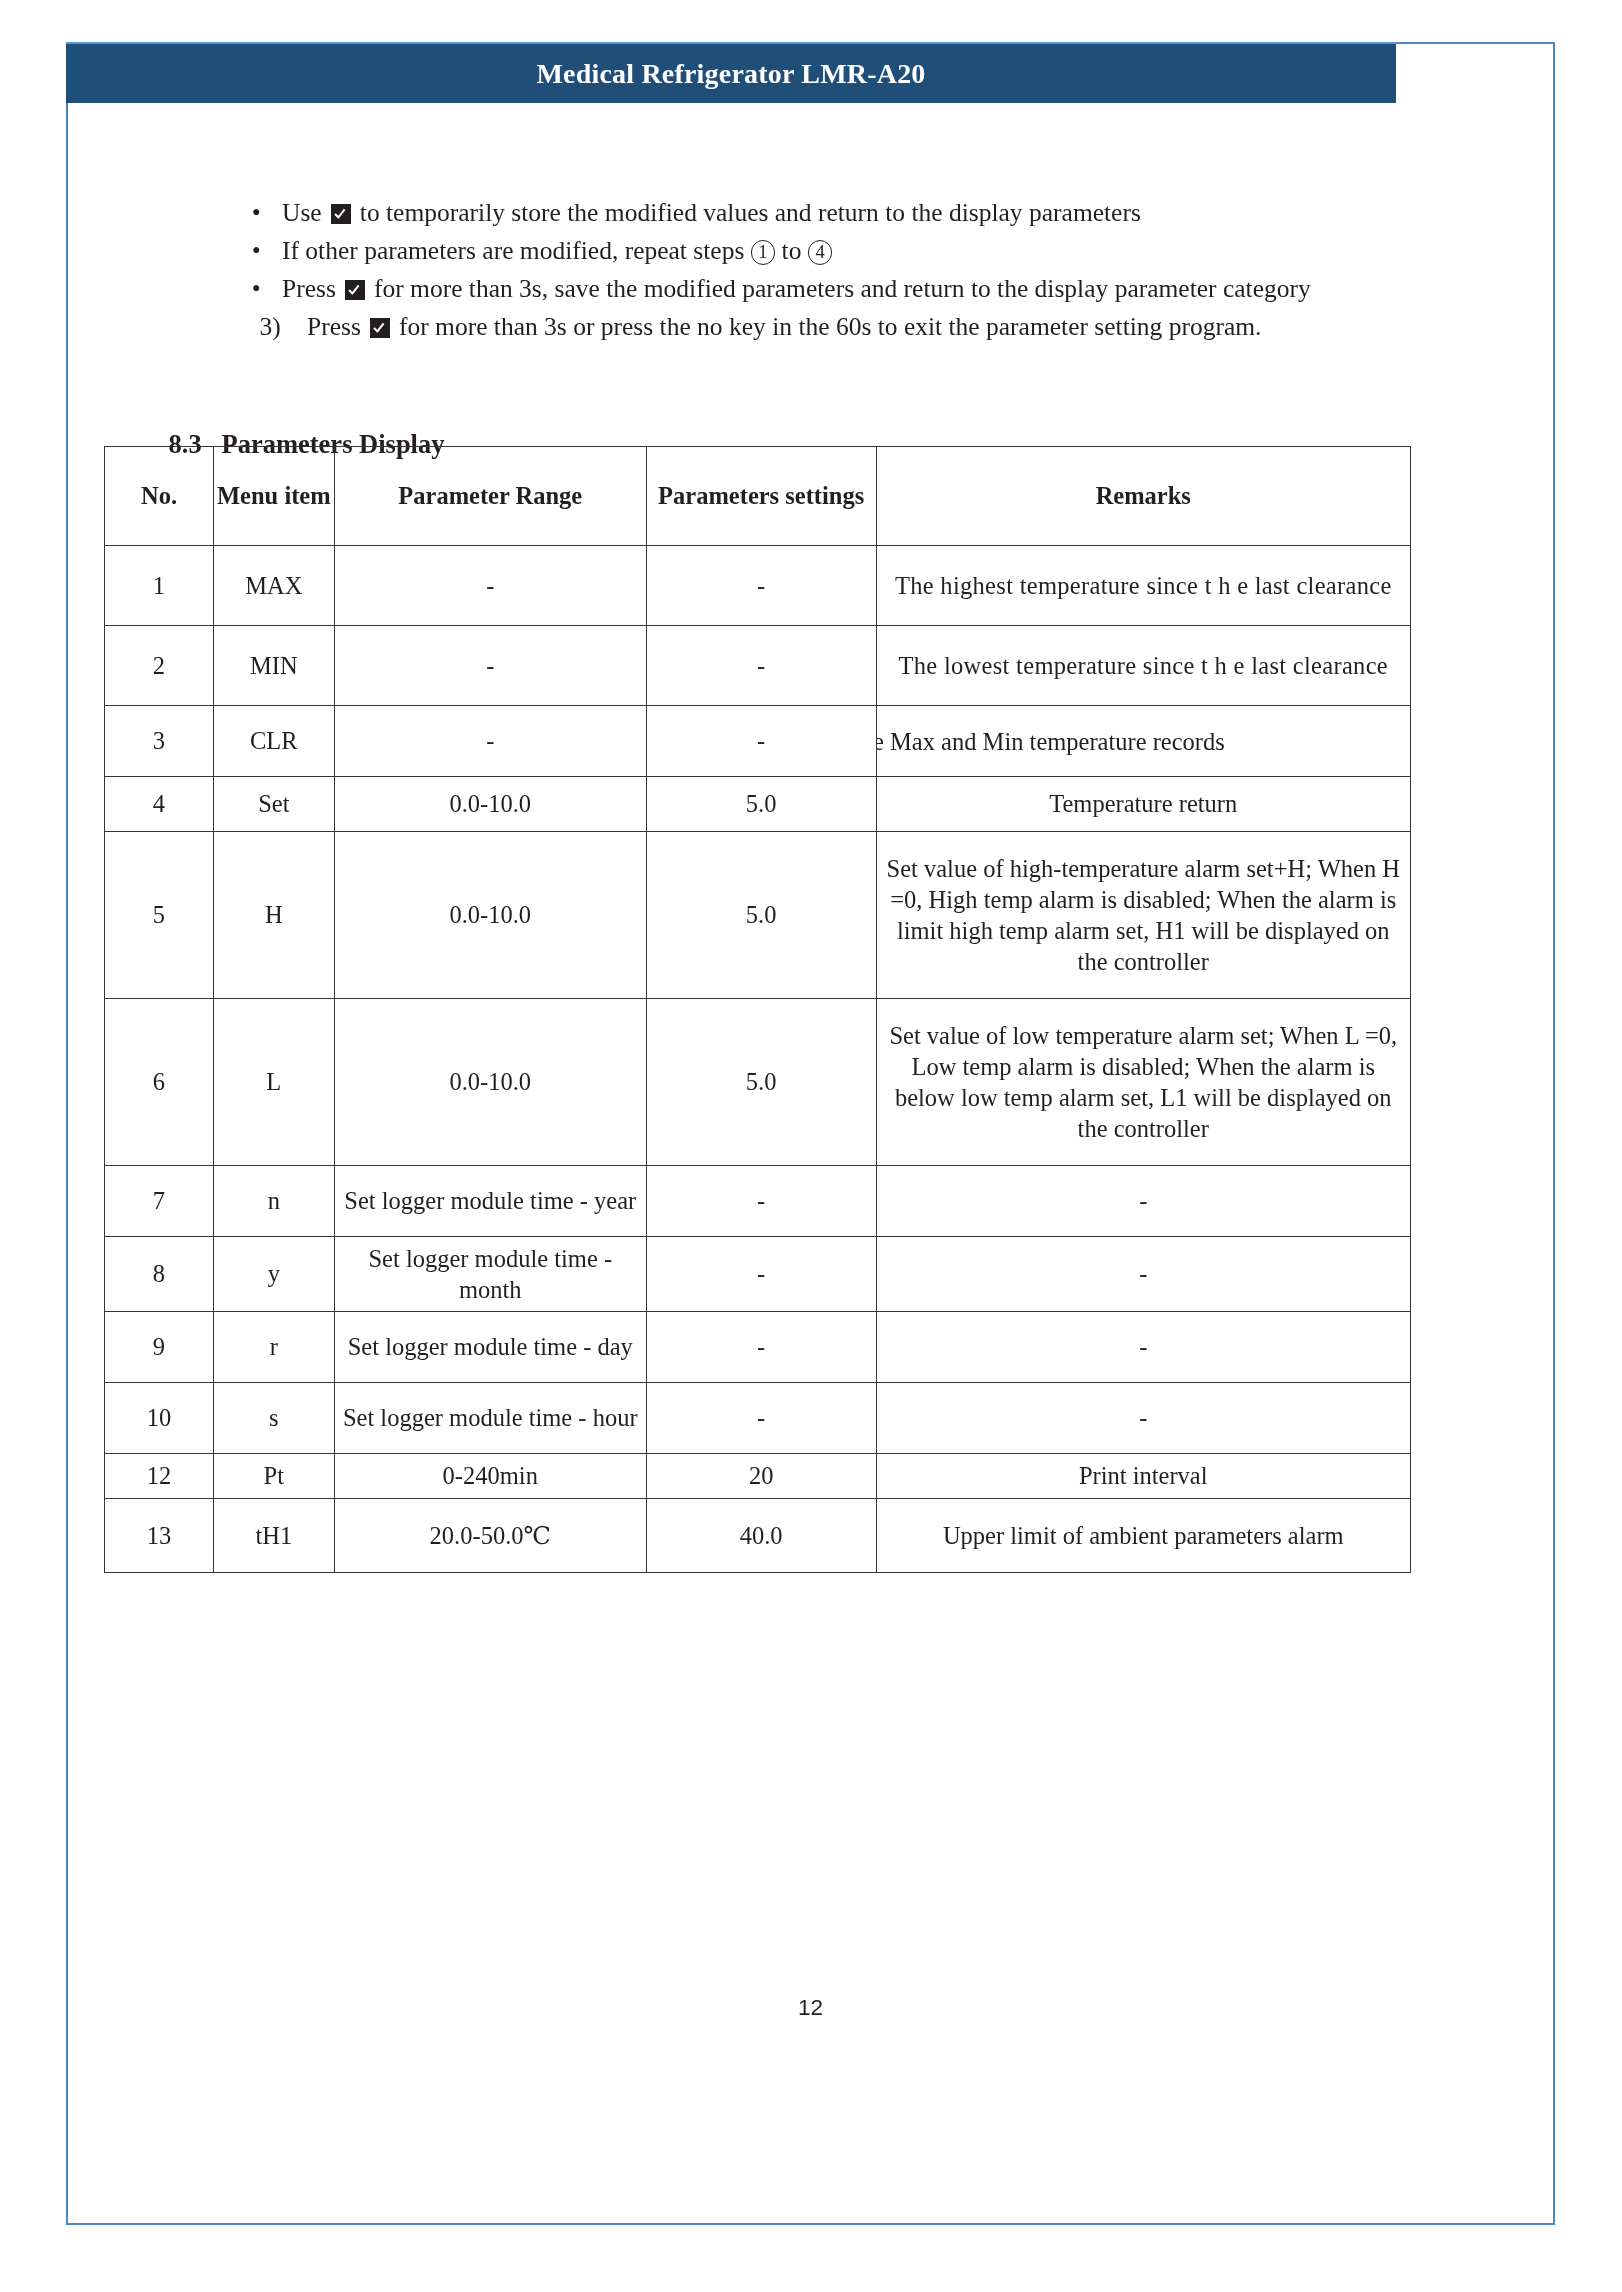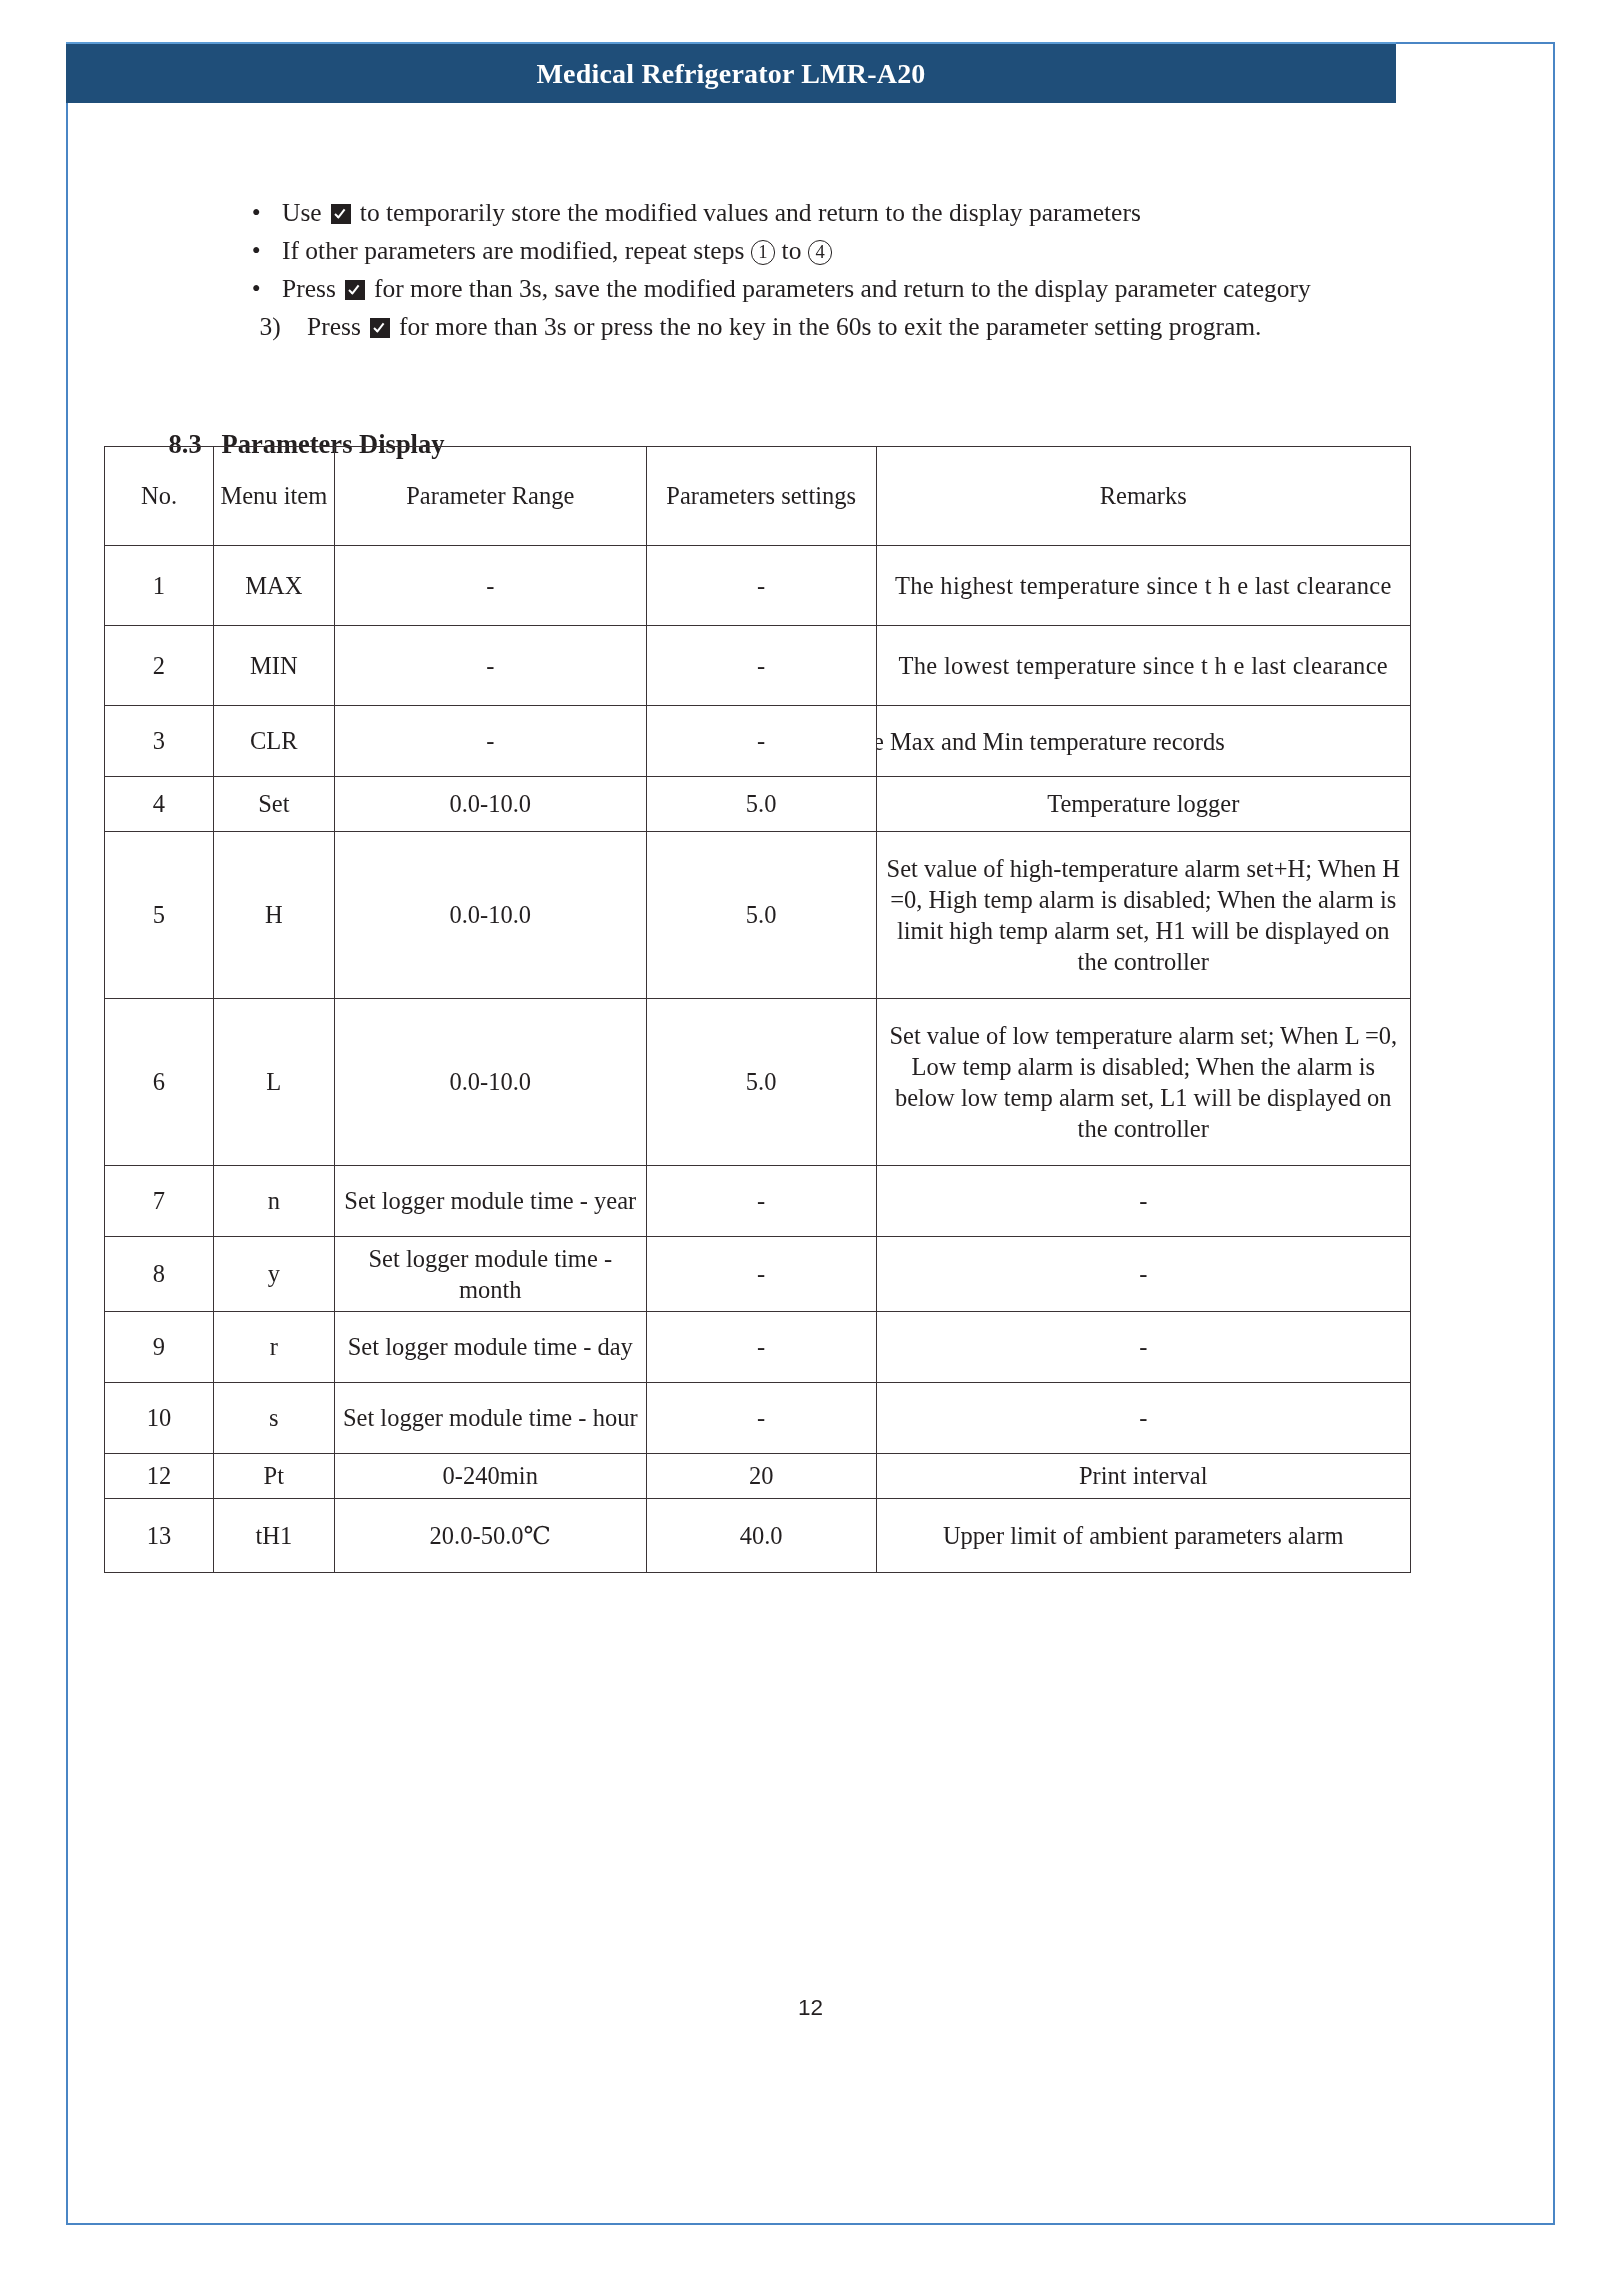--- a/index.html
+++ b/index.html
@@ -172,21 +172,21 @@
   table.params td, table.params th {
     border: 1.6px solid #3a3335;
     text-align: center;
     vertical-align: middle;
     padding: 5.9px 3.9px;
     font-weight: normal;
     line-height: 31px;
     overflow: hidden;
   }
   table.params thead th {
-    font-weight: normal;
+    font-weight: bold;
     height: 90px;
     line-height: 33px;
     padding: 3.9px 2px;
     margin-top: 9px;
   }
   col.c-no    { width: 74px; }
   col.c-menu  { width: 82px; }
   col.c-range { width: 212px; }
   col.c-sugg  { width: 156px; }
   col.c-rem   { width: 363px; }
@@ -321,21 +321,21 @@
           <td class="overflow-cell">
             <span class="clip">he Max and Min temperature  records</span>
           </td>
         </tr>
 
         <tr style="height:55px">
           <td>4</td>
           <td>Set</td>
           <td>0.0-10.0</td>
           <td>5.0</td>
-          <td class="remark">Temperature logger</td>
+          <td class="remark">Temperature return</td>
         </tr>
 
         <tr style="height:167px">
           <td>5</td>
           <td>H</td>
           <td>0.0-10.0</td>
           <td>5.0</td>
           <td class="remark justified-remark">Set value of high-temperature alarm set+H; When H =0, High temp alarm is disabled; When the alarm is limit high temp alarm set, H1 will be displayed on the controller</td>
         </tr>
 

